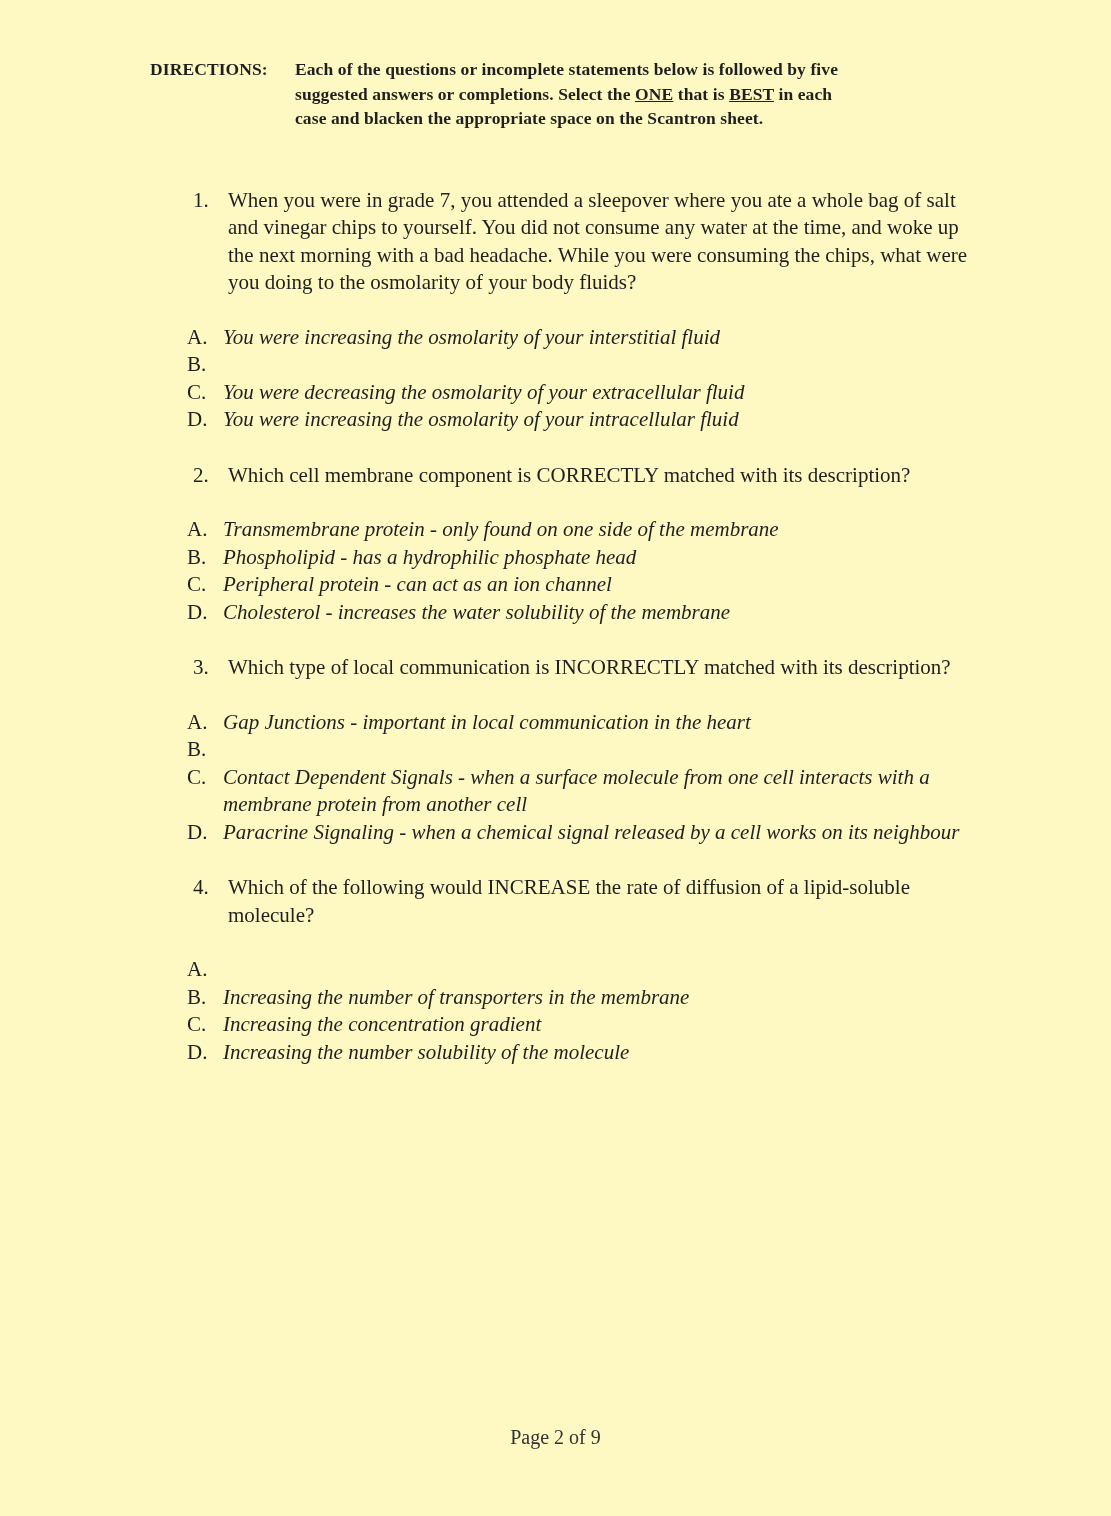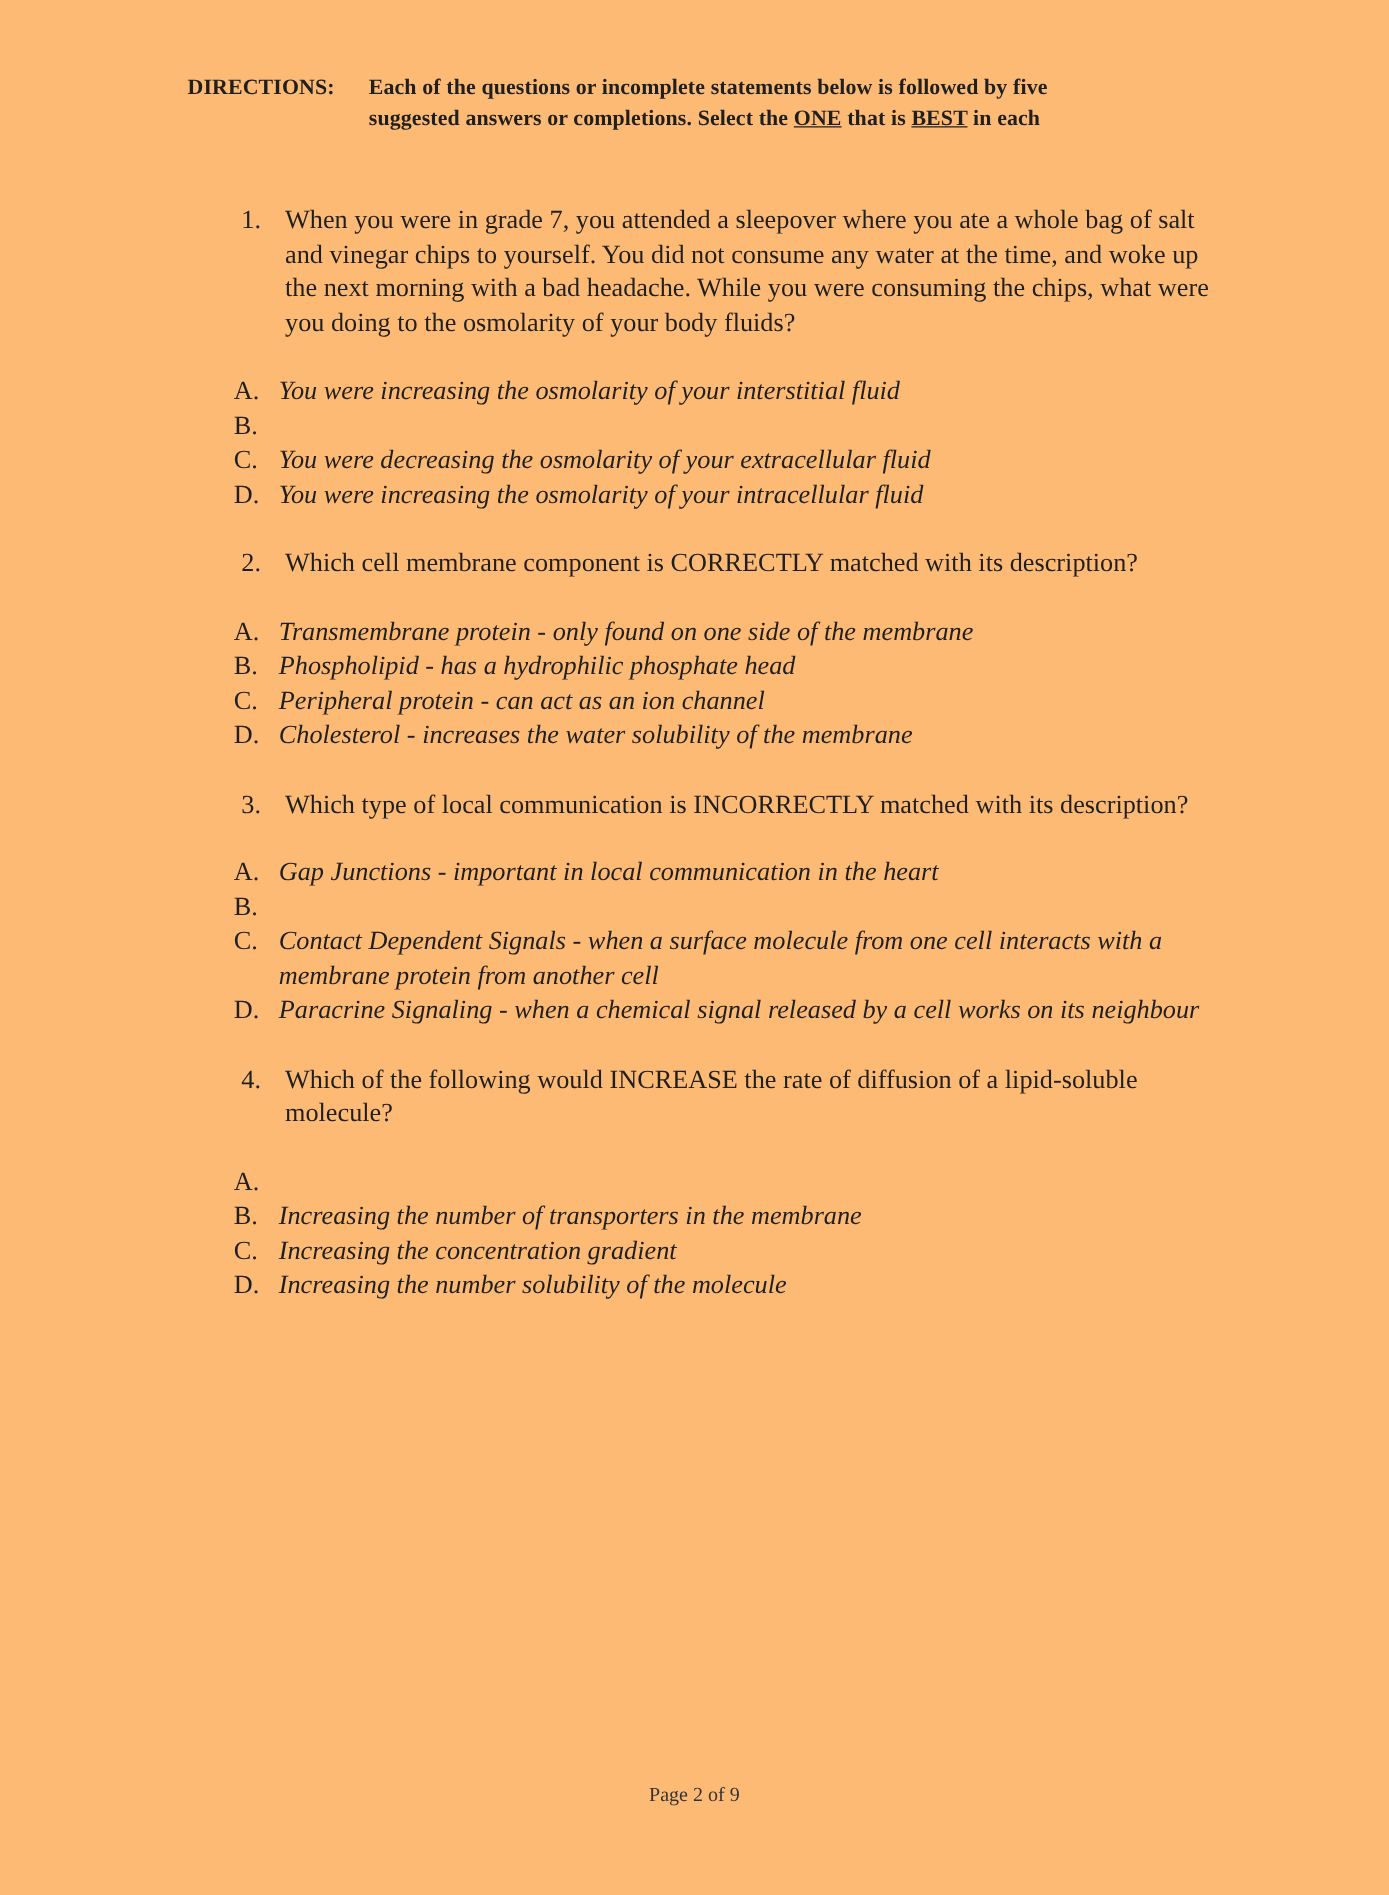--- a/index.html
+++ b/index.html
@@ -4,21 +4,21 @@
 <style>
   html, body {
     margin: 0;
     padding: 0;
     background: #ffffff;
   }
   .page {
     position: relative;
     width: 1111px;
     height: 1516px;
-    background: #fdba74;
+    background: #fef9c3;
     overflow: hidden;
     font-family: "Liberation Serif", "DejaVu Serif", serif;
     color: #1f1f1f;
     box-sizing: border-box;
     padding-top: 57px;
   }
   
   .directions {
     display: flex;
     margin-left: 150px;
@@ -71,33 +71,33 @@
     width: 758px;
     font-style: italic;
   }
   
   .page-footer {
     position: absolute;
     top: 1424px;
     left: 0;
     width: 100%;
     text-align: center;
-    font-size: 16px;
+    font-size: 20px;
     line-height: 26px;
     color: #333333;
   }
 </style>
 </head>
 <body>
 
 <div class="page">
 
   <div class="directions">
     <div class="directions-label">DIRECTIONS:</div>
-    <div class="directions-text"><span>Each of the questions or incomplete statements below is followed by five</span><br><span>suggested answers or completions. Select the </span><span class="u">ONE</span><span> that is </span><span class="u">BEST</span><span> in each</span><br></div>
+    <div class="directions-text"><span>Each of the questions or incomplete statements below is followed by five</span><br><span>suggested answers or completions. Select the </span><span class="u">ONE</span><span> that is </span><span class="u">BEST</span><span> in each</span><br><span>case and blacken the appropriate space on the Scantron sheet.</span></div>
   </div>
 
   <div id="questions">
       <div class="question">
         <div class="q-row">
           <span class="q-num">1.</span>
           <div class="q-prompt"><span>When you were in grade 7, you attended a sleepover where you ate a whole bag of salt and vinegar chips to yourself. You did not consume any water at the time, and woke up the next morning with a bad headache. While you were consuming the chips, what were you doing to the osmolarity of your body fluids?</span></div>
         </div>
         <div class="options">
           <div class="opt-row">

